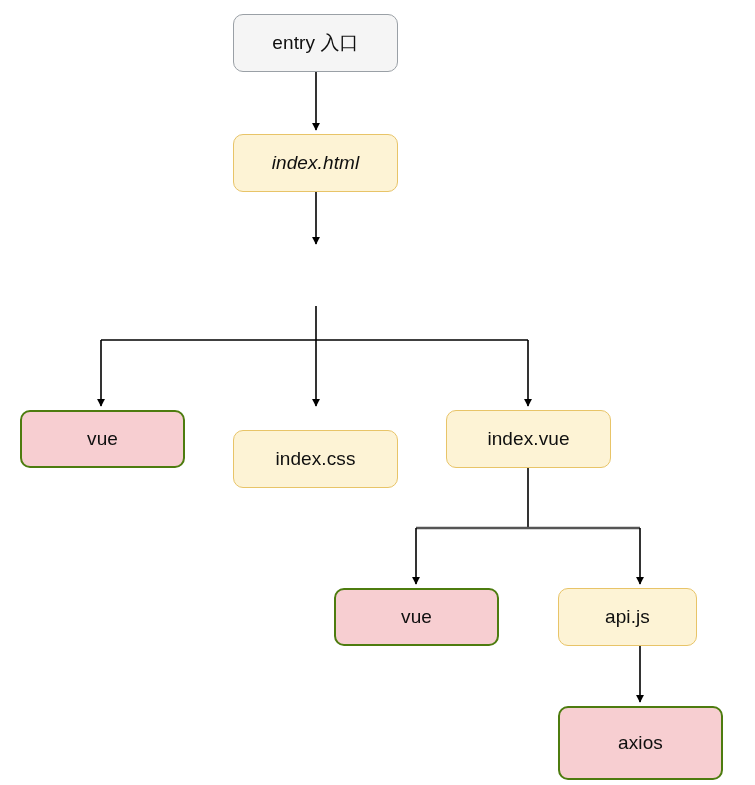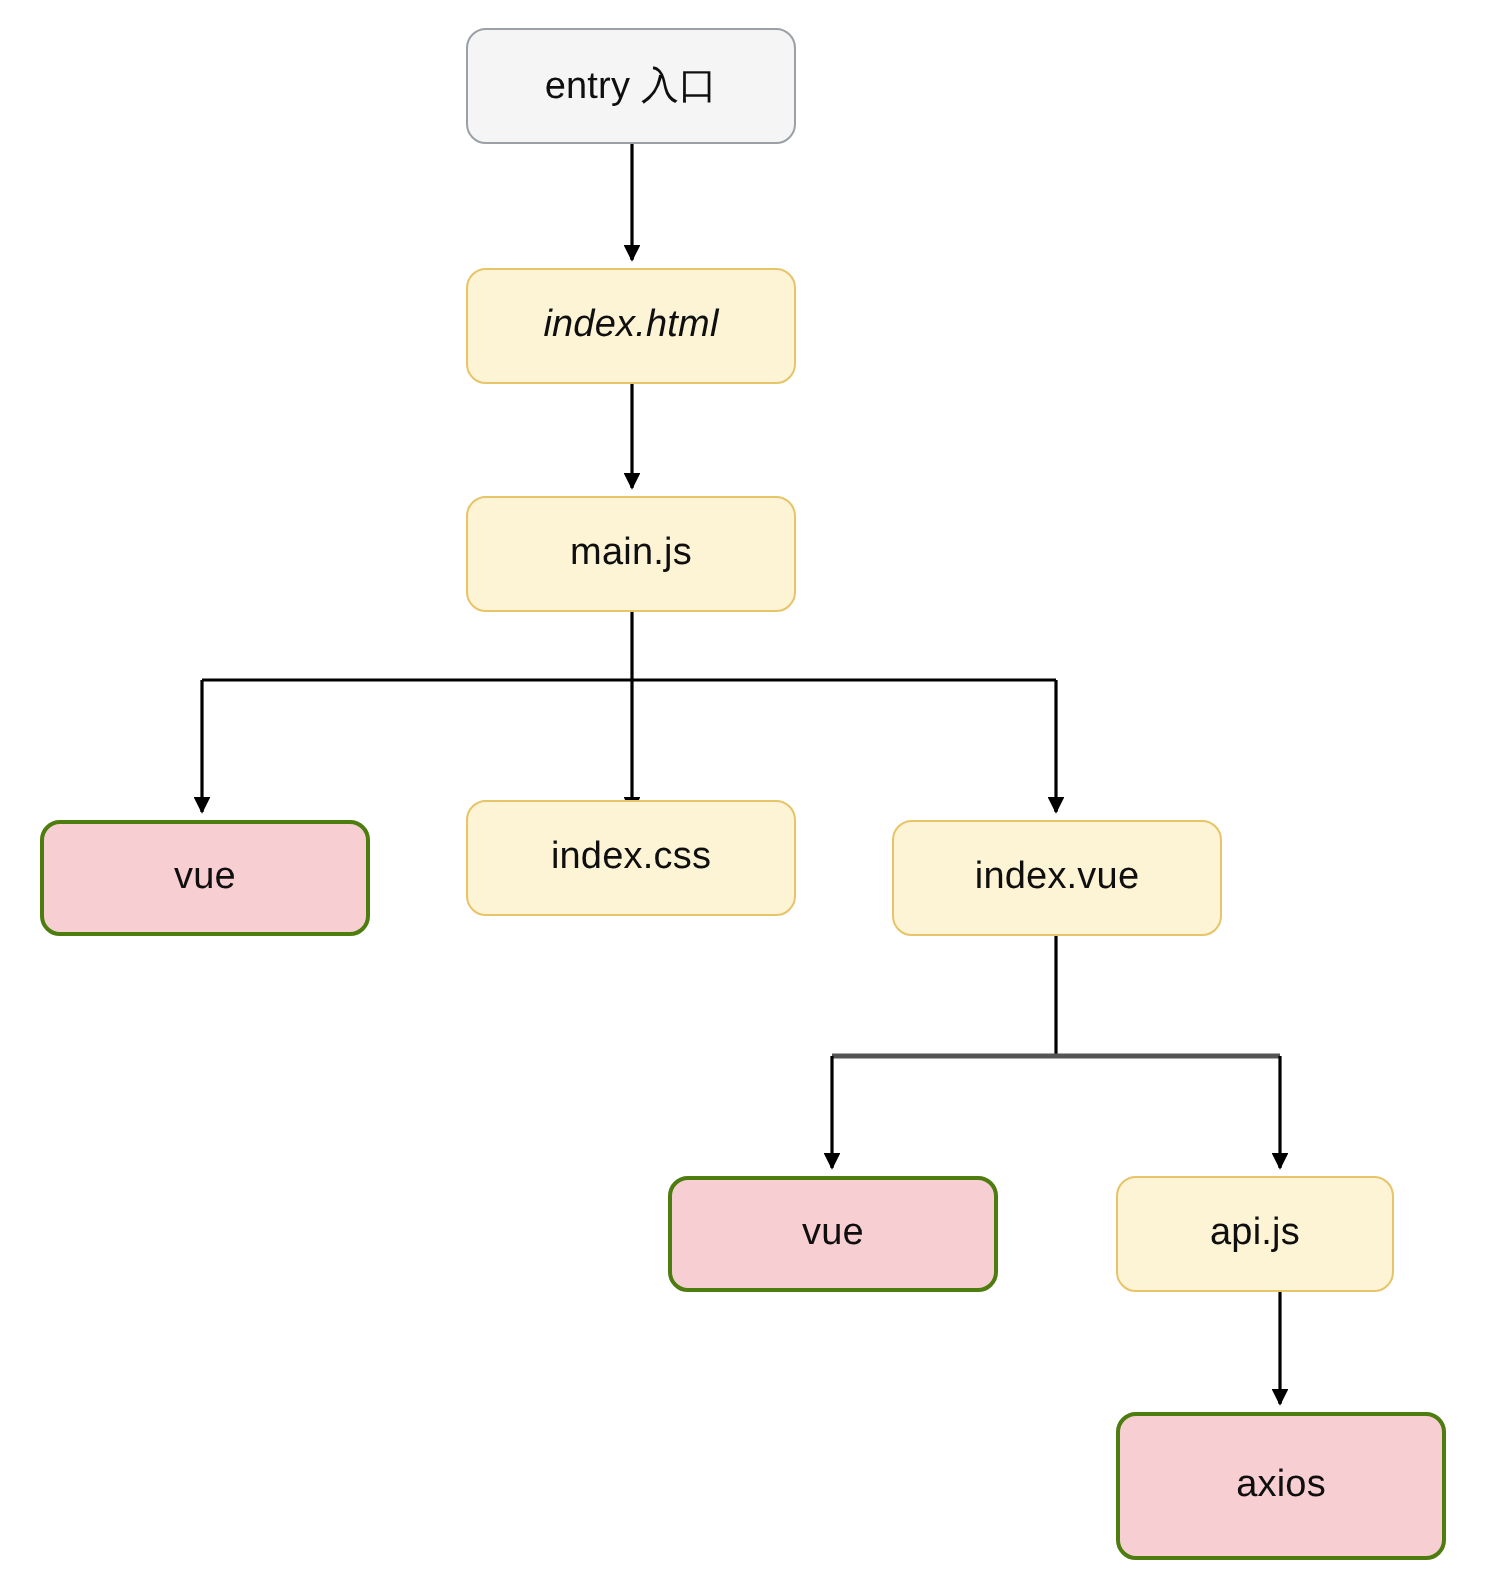--- a/index.html
+++ b/index.html
@@ -89,29 +89,26 @@
   </svg>
 
   <div class="node entry" style="left:233px; top:14px; width:165px; height:58px;">
     <span>entry 入口</span>
   </div>
 
   <div class="node file" style="left:233px; top:134px; width:165px; height:58px;font-style:italic;">
     <span>index.html</span>
   </div>
 
-  <div class="node file" style="left:233px; top:248px; width:165px; height:58px;">
-    <span>main.js</span>
-  </div>
 
   <div class="node pkg" style="left:20px; top:410px; width:165px; height:58px;">
     <span>vue</span>
   </div>
 
-  <div class="node file" style="left:233px; top:400px; width:165px; height:58px;">
+  <div class="node file" style="left:233px; top:430px; width:165px; height:58px;">
     <span>index.css</span>
   </div>
 
   <div class="node file" style="left:446px; top:410px; width:165px; height:58px;">
     <span>index.vue</span>
   </div>
 
   <div class="node pkg" style="left:334px; top:588px; width:165px; height:58px;">
     <span>vue</span>
   </div>

